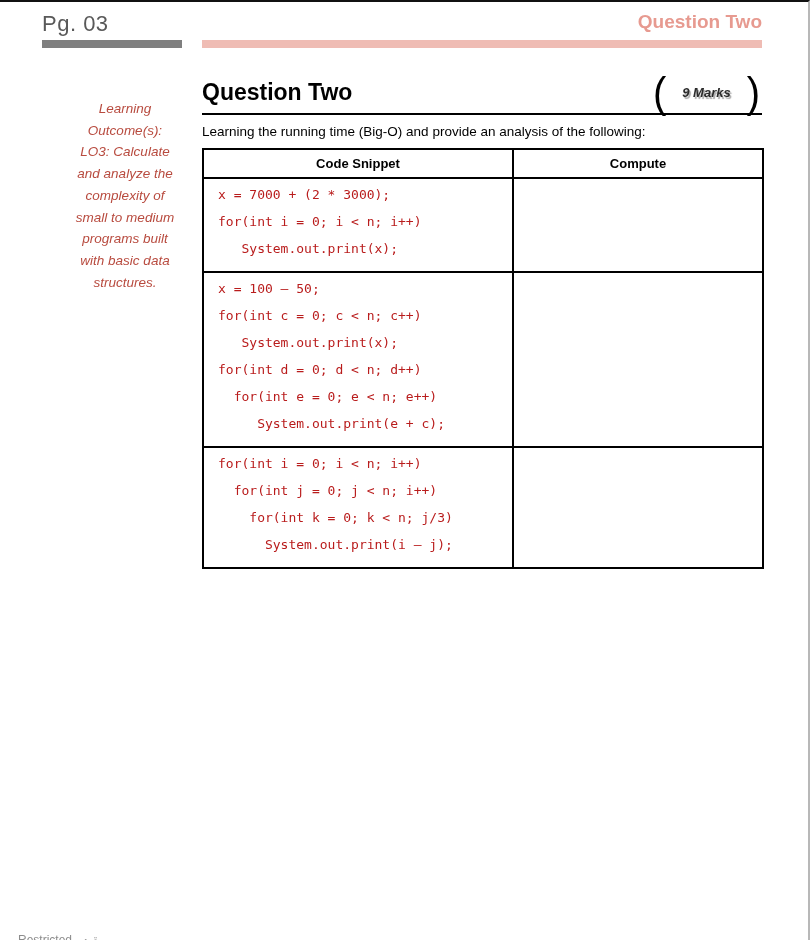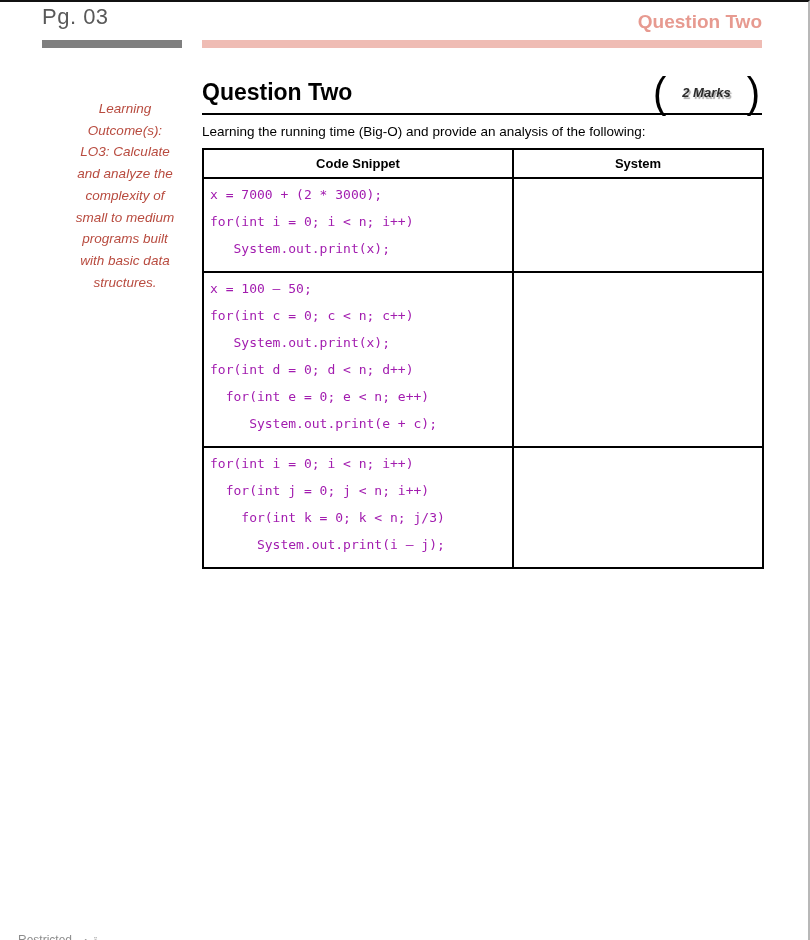--- a/index.html
+++ b/index.html
@@ -7,21 +7,21 @@
     position:relative;
     width:810px; height:940px;
     background:#ffffff;
     overflow:hidden;
     font-family:"Liberation Sans", sans-serif;
     border-top:2px solid #111;
     border-right:2px solid #b8b8b8;
     box-sizing:border-box;
   }
   .pg-num {
-    position:absolute; left:42px; top:2px;
+    position:absolute; left:42px; top:9px;
     font-size:22px; color:#595959; letter-spacing:0.5px;
   }
   .pg-bar {
     position:absolute; left:42px; top:38px;
     width:140px; height:8px; background:#7f7f7f;
   }
   .hdr-title {
     position:absolute; top:9px; right:46px;
     font-size:19px; font-weight:bold; color:#e79a90;
   }
@@ -59,24 +59,24 @@
   table.qtable {
     border-collapse:collapse; width:560px; margin-top:9px;
     table-layout:fixed;
   }
   .qtable th, .qtable td { border:2px solid #000; }
   .qtable th {
     height:25px; font-size:13px; font-weight:bold; text-align:center;
     padding:1px 2px; color:#000;
   }
   .qtable td.code {
-    padding:2px 2px 9px 6px;
+    padding:2px 2px 9px 14px;
     font-family:"DejaVu Sans Mono","Liberation Mono",monospace;
     font-size:13px; line-height:27px;
-    white-space:pre; vertical-align:top; color:#a21caf;
+    white-space:pre; vertical-align:top; color:#b91c1c;
   }
   .qtable td.answer { background:#ffffff; }
   .footer {
     position:absolute; left:18px; bottom:-7px;
     font-size:12px; color:#8c8c8c;
   }
 </style>
 </head>
 <body>
 
@@ -96,36 +96,36 @@
 small to medium
 programs built
 with basic data
 structures.</div>
 
   <div class="main">
     <div class="title-row">
       <div class="title">Question Two</div>
       <div class="marks">
         <span class="paren">(</span>
-        <span class="marks-label">2 Marks</span>
+        <span class="marks-label">9 Marks</span>
         <span class="paren">)</span>
       </div>
     </div>
 
     <div class="instruction">Learning the running time (Big-O) and provide an analysis of the following:</div>
 
     <table class="qtable">
       <colgroup>
         <col style="width:310px">
         <col style="width:250px">
       </colgroup>
       <thead>
         <tr>
           <th>Code Snippet</th>
-          <th>System</th>
+          <th>Compute</th>
         </tr>
       </thead>
       <tbody>
         <tr>
           <td class="code">x = 7000 + (2 * 3000);
 for(int i = 0; i &lt; n; i++)
    System.out.print(x);</td>
           <td class="answer"></td>
         </tr>
         <tr>

